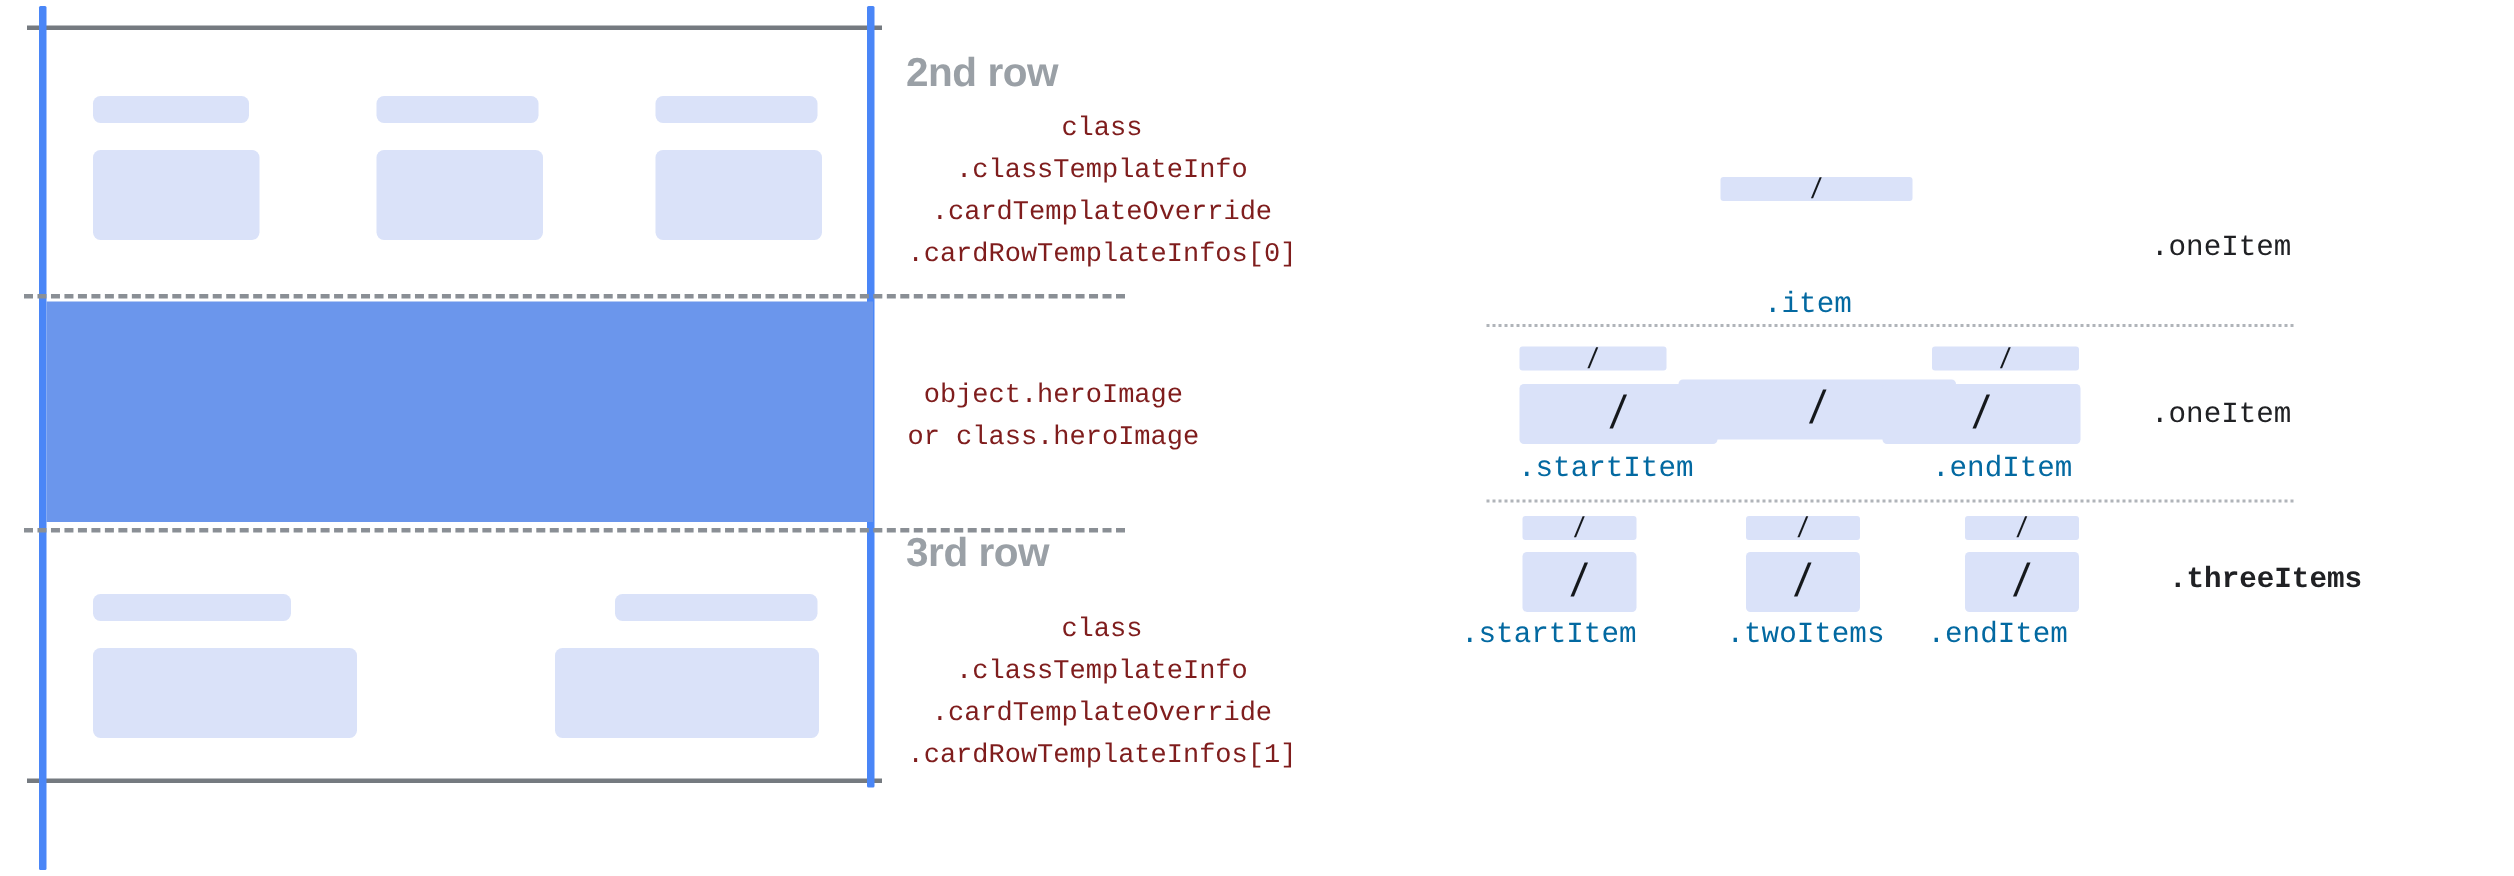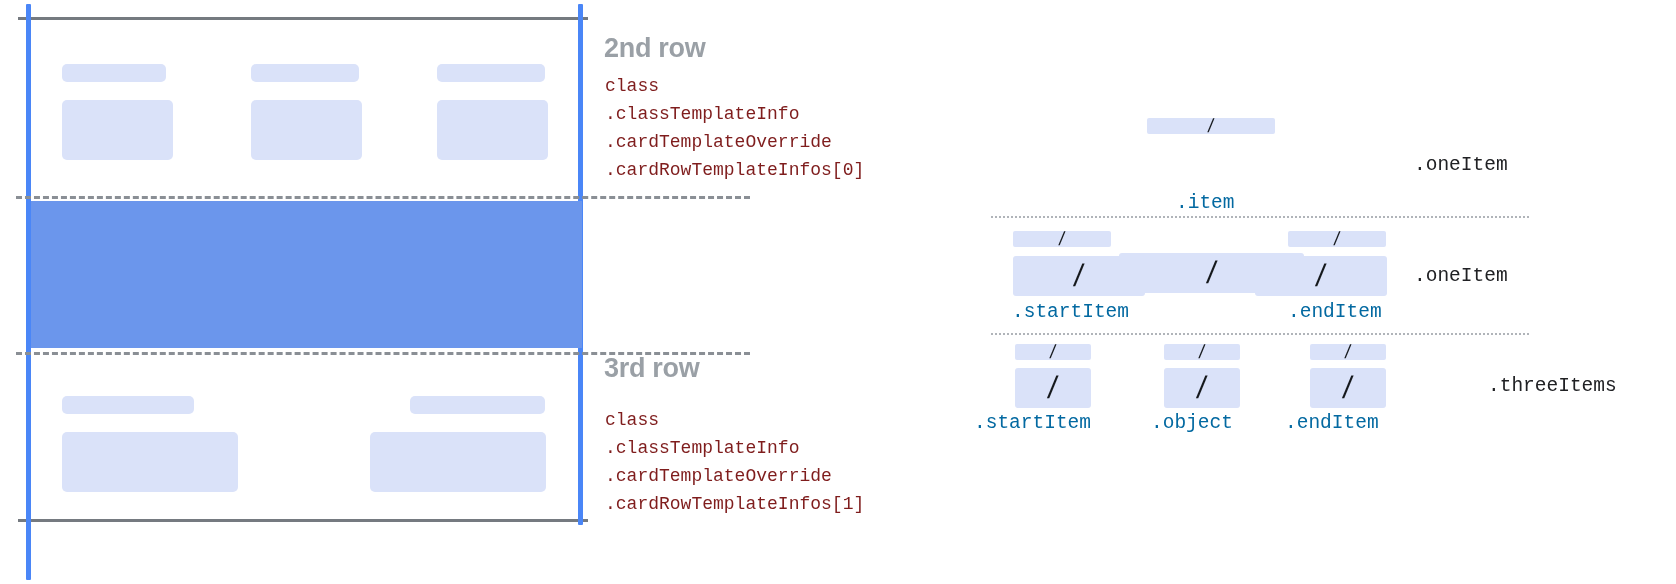--- a/index.html
+++ b/index.html
@@ -4,21 +4,21 @@
 <style>
   html,body{margin:0;padding:0;}
   body{
     width:1676px;height:584px;
     background:#ffffff;
     font-family:"Liberation Sans", sans-serif;
     overflow:hidden;
     position:relative;
   }
 
-  .stage{position:absolute;left:0;top:0;width:1676px;height:528px;}
+  .stage{position:absolute;left:0;top:0;width:1676px;height:528px;text-align:center;}
 
   
   .card-panel{position:absolute;left:0;top:0;width:600px;height:584px;}
 
   .hrule{position:absolute;height:3px;background:#757a80;}
   .hrule.top{left:18px;top:17px;width:570px;}
   .hrule.bottom{left:18px;top:519px;width:570px;}
 
   .vguide{position:absolute;width:5px;background:#4a86f7;border-radius:1px;}
   .vguide.left{left:26px;top:4px;height:576px;}
@@ -67,21 +67,21 @@
   .bar.big .slash{font-size:34px;font-weight:bold;margin-top:-2px;}
 
   .caption{
     position:absolute;
     font-family:"Liberation Mono", monospace;
     font-size:19.5px;color:#0369a1;white-space:nowrap;
   }
   .side-label{
     position:absolute;
     font-family:"Liberation Mono", monospace;
-    font-size:19.5px;color:#202124;white-space:nowrap;
+    font-size:19.5px;color:#202124;white-space:nowrap;margin-left:20px;
   }
 </style>
 </head>
 <body>
 
 <div class="stage">
 
   <div class="card-panel">
 
     <div class="hrule top"></div>
@@ -111,20 +111,22 @@
     <div class="ph" style="left:370px;top:432px;width:176px;height:60px;"></div>
   </div>
 
   <div class="txtcol">
     <div class="row-title" style="top:33px;">2nd row</div>
     <div class="mono-block" style="top:72px;">class
 .classTemplateInfo
 .cardTemplateOverride
 .cardRowTemplateInfos[0]</div>
 
+    <div class="mono-block" style="top:250px;">object.heroImage
+or class.heroImage</div>
 
     <div class="row-title" style="top:353px;">3rd row</div>
     <div class="mono-block" style="top:406px;">class
 .classTemplateInfo
 .cardTemplateOverride
 .cardRowTemplateInfos[1]</div>
   </div>
 
   <div class="items-panel">
 
@@ -166,26 +168,26 @@
       <span class="slash">/</span>
     </div>
     <div class="caption" style="left:974px;top:412px;">.startItem</div>
 
     <div class="bar small" style="left:1164px;top:344px;width:76px;">
       <span class="slash">/</span>
     </div>
     <div class="bar big" style="left:1164px;top:368px;width:76px;">
       <span class="slash">/</span>
     </div>
-    <div class="caption" style="left:1151px;top:412px;">.object</div>
+    <div class="caption" style="left:1151px;top:412px;">.twoItems</div>
 
     <div class="bar small" style="left:1310px;top:344px;width:76px;">
       <span class="slash">/</span>
     </div>
     <div class="bar big" style="left:1310px;top:368px;width:76px;">
       <span class="slash">/</span>
     </div>
     <div class="caption" style="left:1285px;top:412px;">.endItem</div>
 
-    <div class="side-label" style="left:1488px;top:375px;">.threeItems</div>
+    <div class="side-label" style="left:1426px;top:375px;font-weight:bold;">.threeItems</div>
   </div>
 
 </div>
 
 </body></html>

